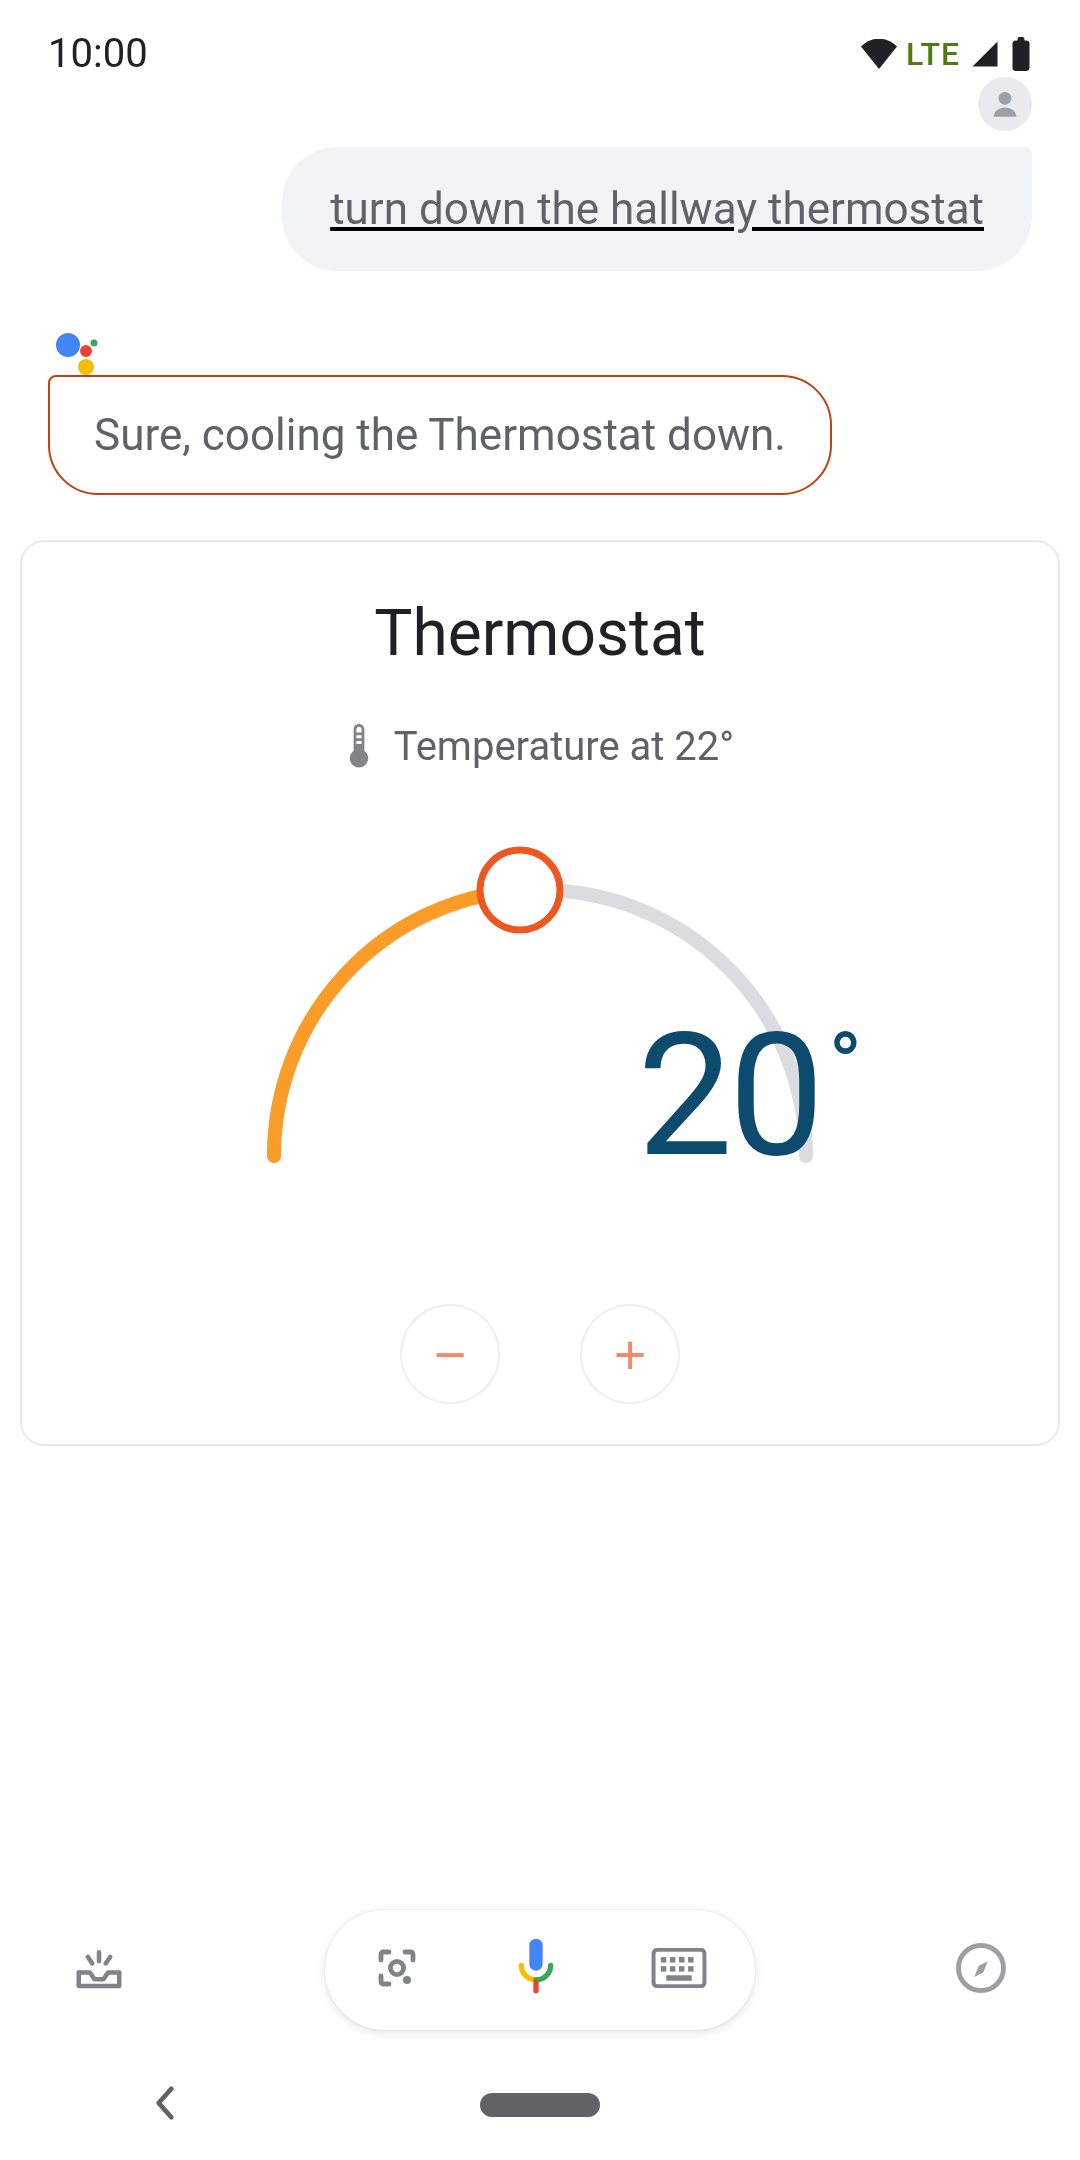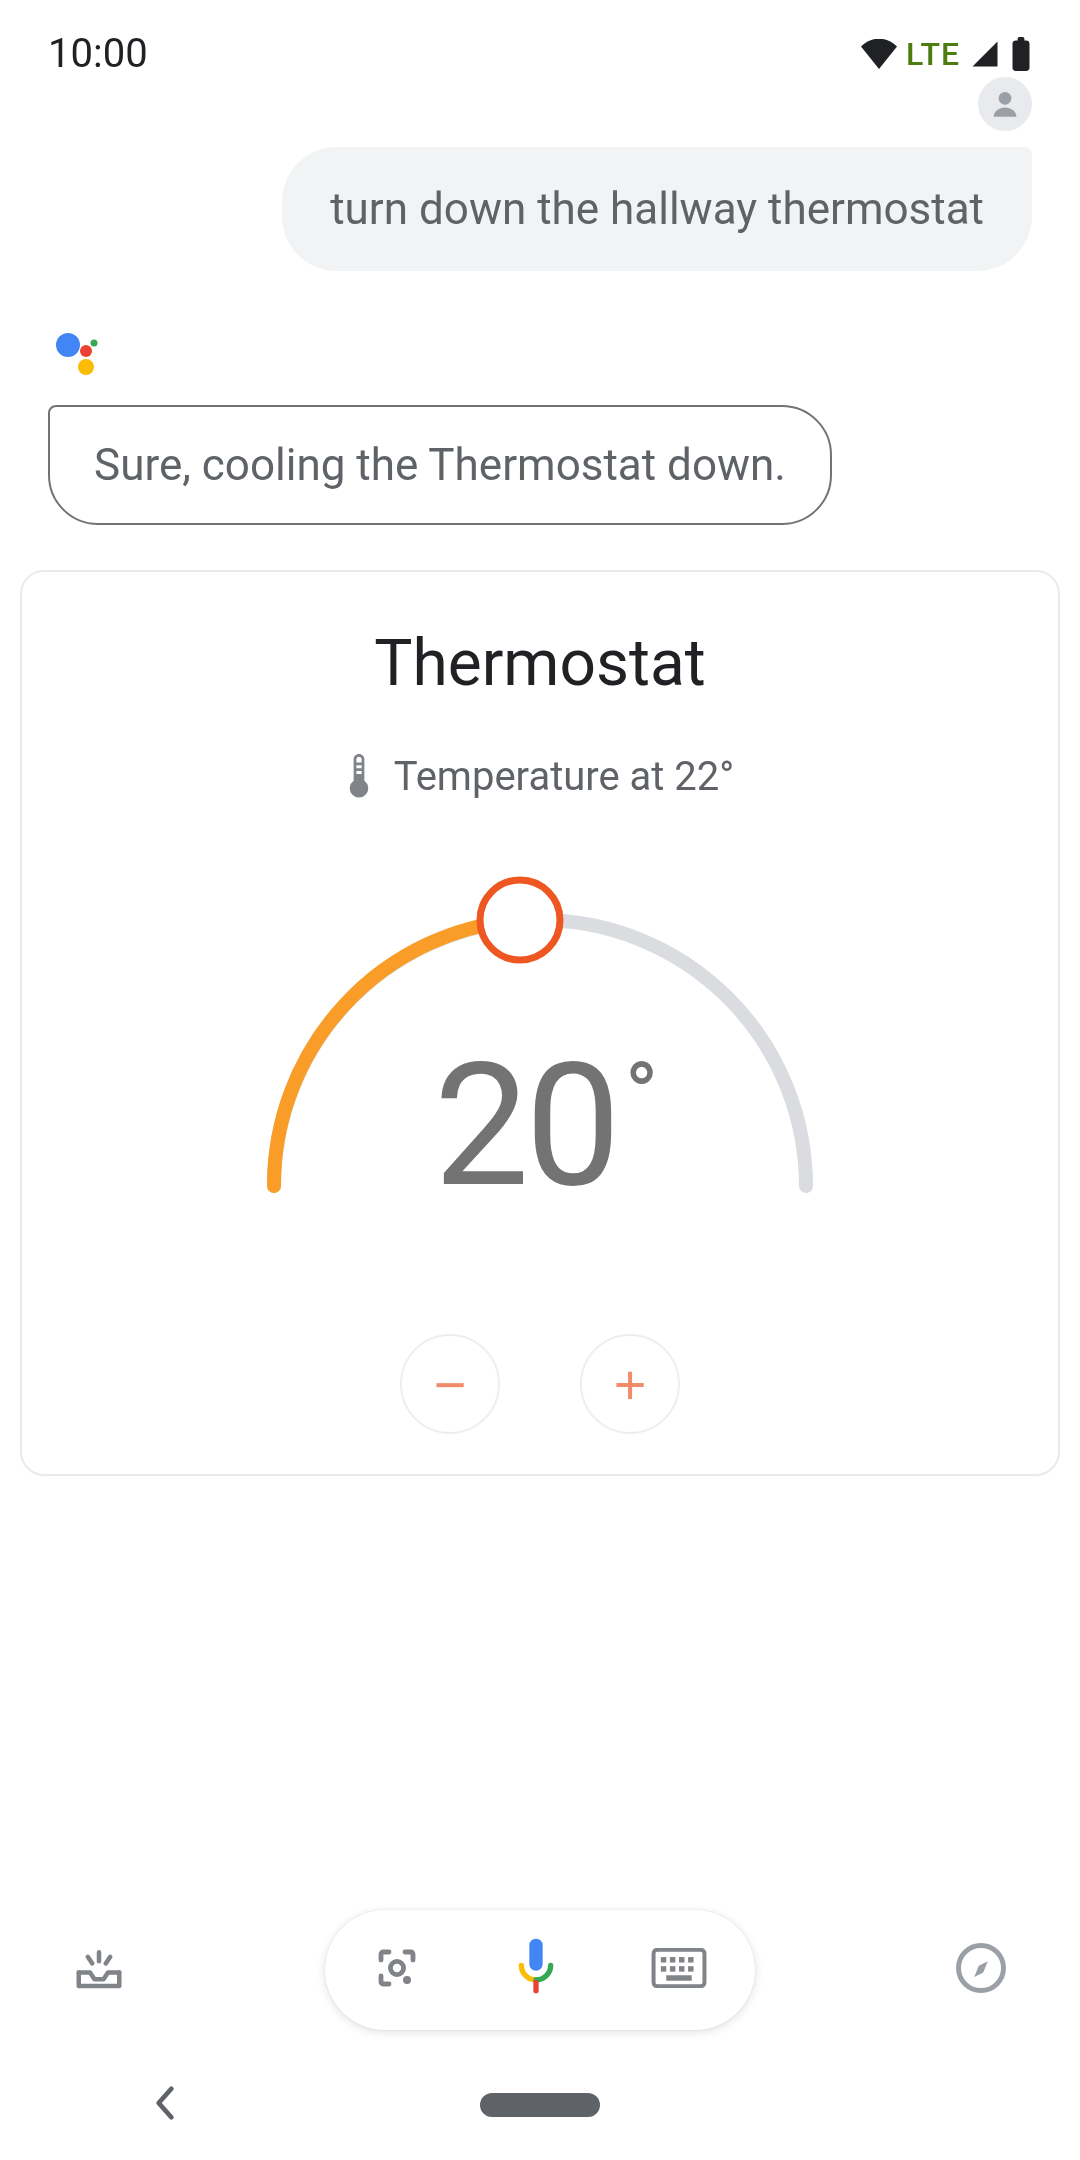--- a/index.html
+++ b/index.html
@@ -1,32 +1,32 @@
 <!DOCTYPE html>
 <html><head>
 <meta charset="utf-8">
 <style>
   * { box-sizing: border-box; margin: 0; padding: 0; }
   html, body { width: 1080px; height: 2160px; font-family: 'Product Sans', 'Google Sans', Roboto, Arial, sans-serif; background: #fff; overflow: hidden; }
   .status-bar { display: flex; justify-content: space-between; align-items: center; padding: 30px 48px 10px; font-size: 40px; color: #202124; gap: 27px; }
   .status-right { display: flex; align-items: center; gap: 8px; }
   .status-right svg { display: block; }
   .content { padding: 0 48px; }
-  .user-row { display: flex; justify-content: flex-end; align-items: flex-start; margin-top: 40px; position: relative; }
+  .user-row { display: flex; justify-content: flex-end; align-items: flex-start; margin-top: 40px; position: relative; text-decoration: underline; }
   .avatar { width: 54px; height: 54px; border-radius: 50%; background: #e8eaed; display: flex; align-items: center; justify-content: center; position: absolute; right: 0; top: -50px; }
   .avatar svg { fill: #9aa0a6; }
   .user-bubble { background: #f1f3f4; border-radius: 55px; border-top-right-radius: 8px; padding: 36px 48px; font-size: 44px; color: #5f6368; max-width: 800px; margin-top: 20px; }
   .assistant-logo { margin-top: 60px; margin-left: 8px; width: 44px; height: 44px; position: relative; }
-  .assistant-bubble { border: 2px solid #737373; border-radius: 50px; border-top-left-radius: 8px; padding: 32px 44px; font-size: 44px; color: #5f6368; display: inline-block; margin-top: 30px; }
+  .assistant-bubble { border: 2px solid #c2410c; border-radius: 50px; border-top-left-radius: 8px; padding: 32px 44px; font-size: 44px; color: #5f6368; display: inline-block; }
   .card { border: 2px solid #e8eaed; border-radius: 24px; margin: 45px -28px 0; padding: 54px 48px 40px; text-align: center; }
   .card-title { font-size: 64px; color: #202124; font-weight: 400; }
   .temp-row { display: flex; justify-content: center; align-items: center; gap: 22px; margin-top: 52px; color: #5f6368; font-size: 40px; }
   .dial-container { position: relative; width: 620px; height: 420px; margin: 36px auto 0; }
   .dial-svg { position: absolute; top: 0; left: 0; }
-  .dial-temp { position: absolute; top: 190px; left: 0; right: 0; text-align: center; font-size: 170px; font-weight: 400; color: #737373; letter-spacing: -4px; }
+  .dial-temp { position: absolute; top: 190px; left: 0; right: 0; text-align: right; font-size: 170px; font-weight: 400; color: #0c4a6e; letter-spacing: -4px; }
   .dial-temp .deg { font-size: 90px; vertical-align: top; position: relative; top: 18px; left: 8px; }
   .adj-row { display: flex; justify-content: center; gap: 80px; margin-top: 78px; }
   .adj-btn { width: 100px; height: 100px; border-radius: 50%; border: 2px solid #eceef0; background: #fff; display: flex; align-items: center; justify-content: center; font-size: 56px; color: #f28b6a; font-weight: 300; cursor: pointer; }
   .bottom-bar { position: absolute; bottom: 130px; left: 0; right: 0; display: flex; align-items: center; justify-content: space-between; padding: 0 72px; }
   .pill { display: flex; align-items: center; justify-content: space-between; width: 430px; height: 120px; border-radius: 60px; background: #fff; box-shadow: 0 2px 10px rgba(0,0,0,0.12), 0 0 2px rgba(0,0,0,0.1); padding: 0 48px; }
   .nav-bar { position: absolute; bottom: 0; left: 0; right: 0; height: 110px; display: flex; align-items: center; justify-content: space-between; padding: 0 150px; }
   .nav-pill { width: 120px; height: 24px; background: #5f6368; border-radius: 12px; margin: 0 auto; }
 </style>
 </head>
 <body>

